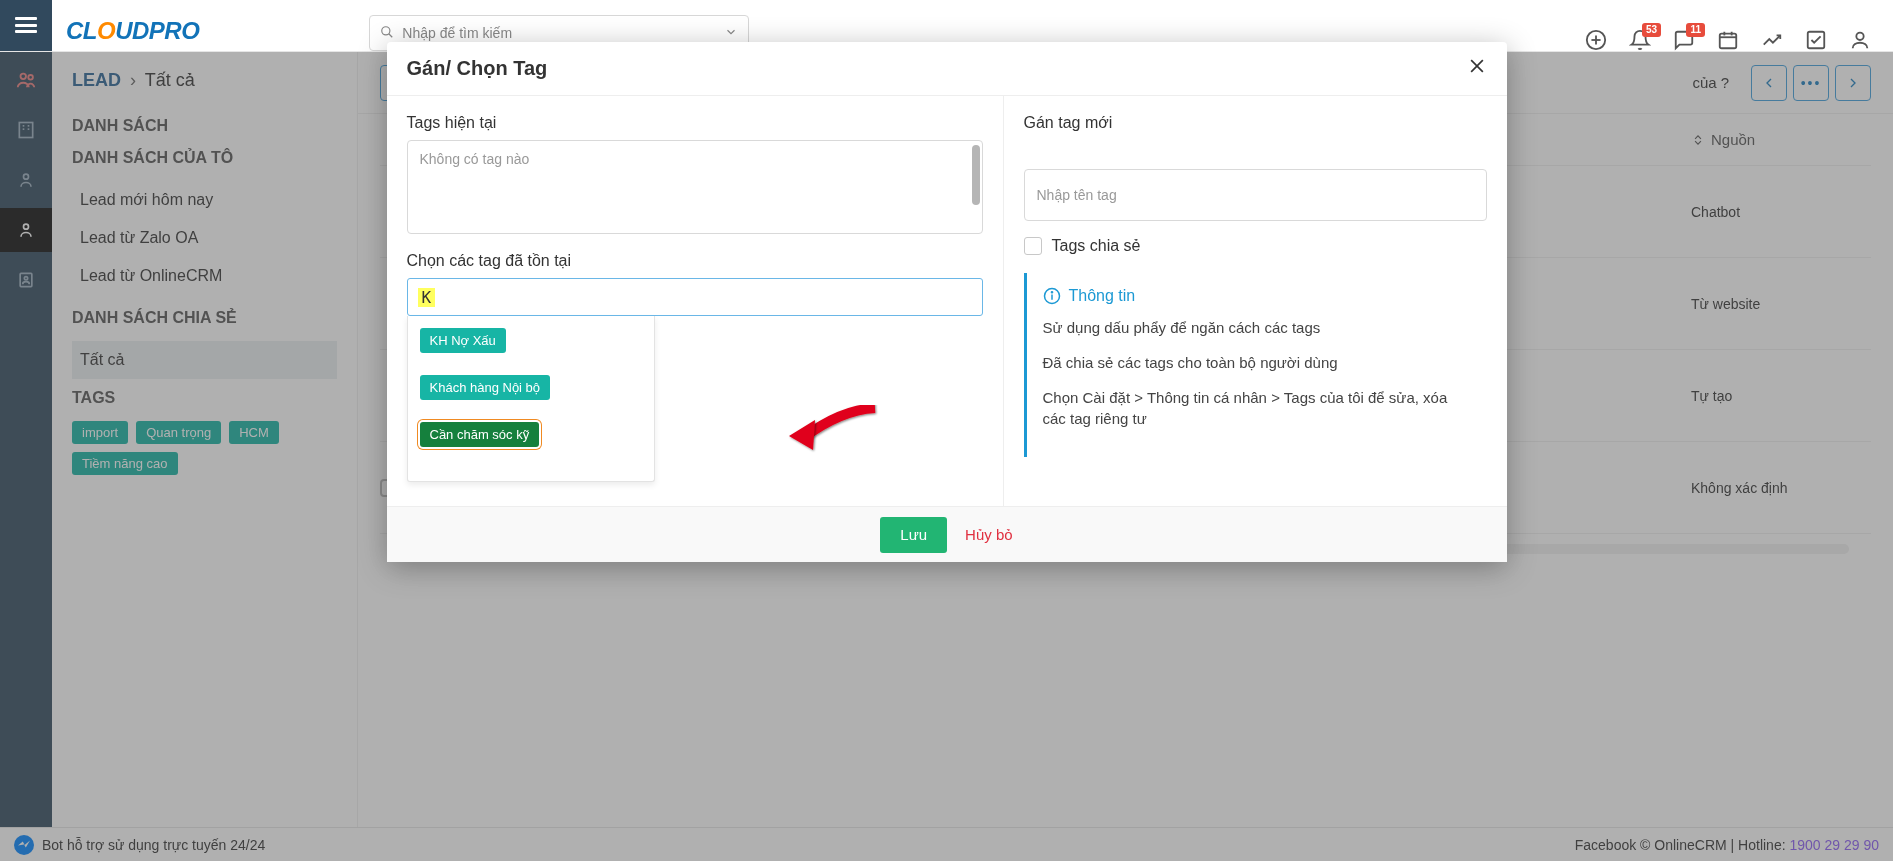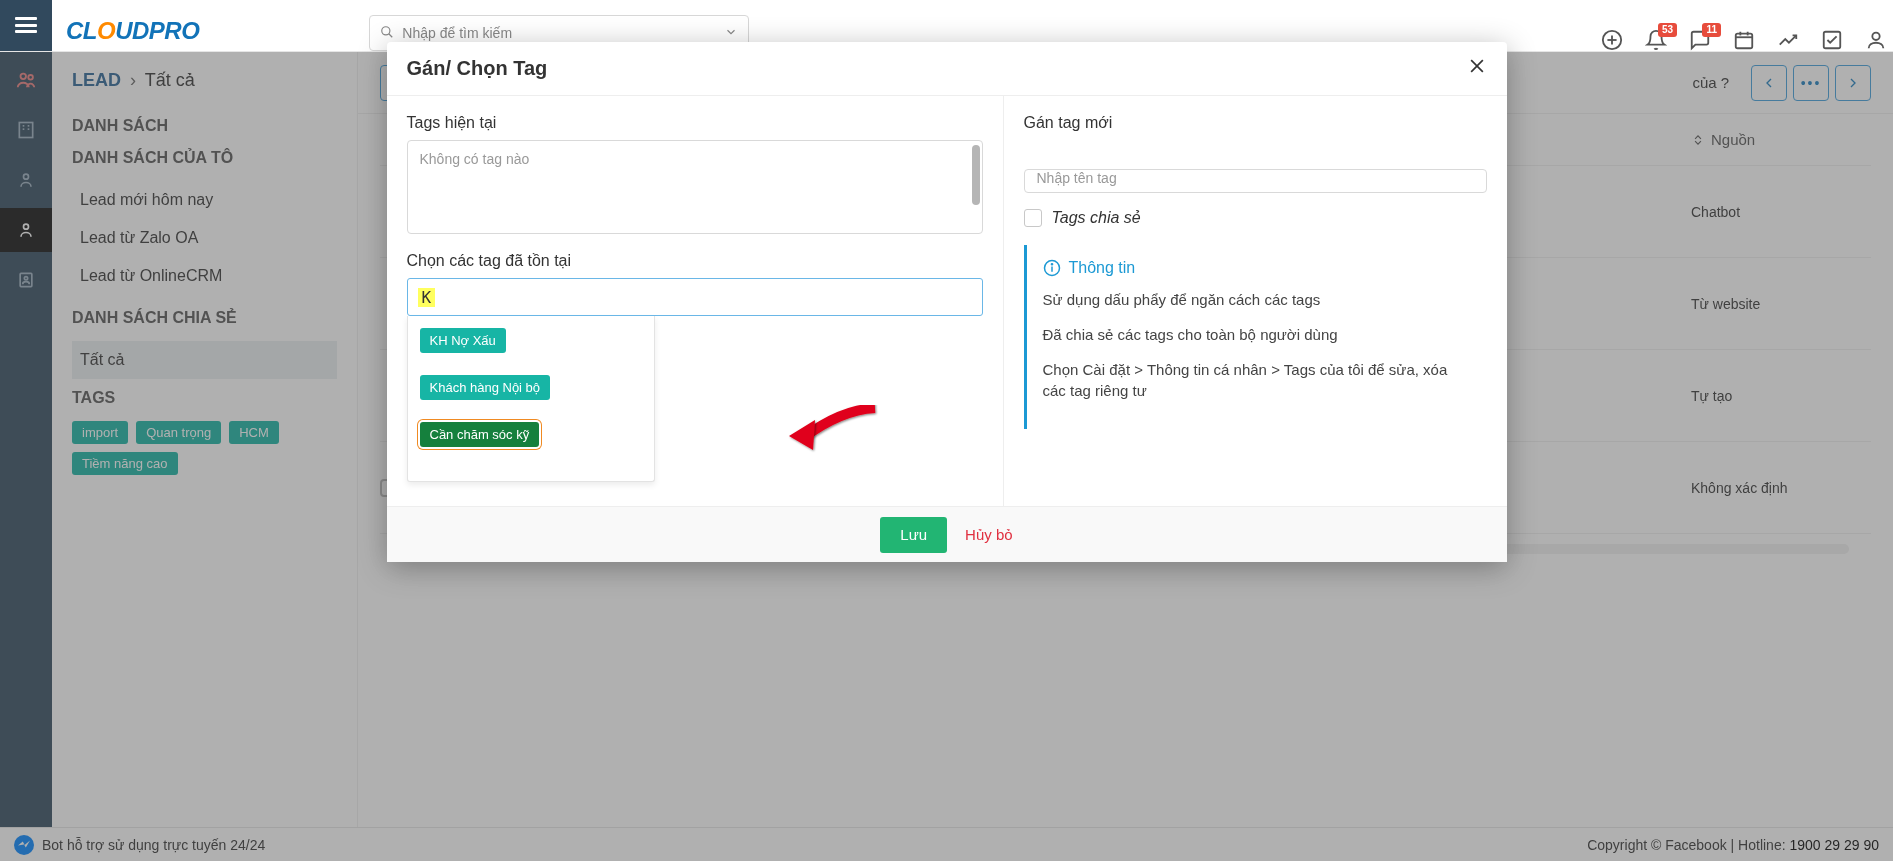--- a/index.html
+++ b/index.html
@@ -9,21 +9,21 @@
   .topbar { height: 52px; background: #fff; border-bottom: 1px solid #e5e5e5; display: flex; align-items: flex-end; }
   .menu-btn { width: 52px; height: 52px; background: #31495d; display: flex; align-items: center; justify-content: center; cursor: pointer; }
   .hamburger-icon { width: 22px; height: 16px; display: flex; flex-direction: column; justify-content: space-between; }
   .hamburger-icon span { display: block; height: 3px; background: #fff; border-radius: 1px; }
   .logo { margin-left: 14px; height: 40px; display: flex; align-items: center; }
   .logo-svg { font-size: 24px; font-weight: 800; color: #1273b8; letter-spacing: -0.5px; font-style: italic; }
   .logo-svg .o { color: #ff8a00; }
   .search-wrap { margin-left: 170px; width: 380px; height: 36px; border: 1px solid #d7d7d7; border-radius: 4px; display: flex; align-items: center; padding: 0 10px; color: #888; }
   .search-wrap .mag { margin-right: 8px; color: #888; }
   .search-wrap .chev { margin-left: auto; color: #888; }
-  .topbar-right { margin-left: auto; display: flex; align-items: center; gap: 22px; padding-right: 6px; }
+  .topbar-right { margin-left: auto; display: flex; align-items: center; gap: 22px; padding-right: 22px; }
   .topbar-icon { width: 22px; height: 22px; color: #555; position: relative; display: flex; align-items: center; justify-content: center;}
   .badge { position: absolute; top: -6px; right: -10px; background: #e74c3c; color: #fff; font-size: 10px; font-weight: 600; border-radius: 3px; padding: 1px 4px; line-height: 1.2; }
 
   
   .layout { display: flex; height: calc(100vh - 52px - 34px); }
 
   .iconrail { width: 52px; background: #31495d; display: flex; flex-direction: column; align-items: center; padding-top: 6px; gap: 6px;}
   .iconrail .ritem { width: 52px; height: 44px; display: flex; align-items: center; justify-content: center; color: #9cb0c0; cursor: pointer; }
   .iconrail .ritem.active { background: #0e0e0e; color: #fff; }
 
@@ -57,43 +57,43 @@
   .col-source { margin-left: auto; width: 180px; }
   .hscroll { height: 10px; background: #f0f0f0; border-radius: 5px; margin: 10px 22px 0; position: relative;}
   .hscroll-thumb { position: absolute; left: 0; width: 42%; height: 100%; background: #9a9a9a; border-radius: 5px;}
 
   
   .footer { height: 34px; display: flex; align-items: center; padding: 0 14px; border-top: 1px solid #e5e5e5; font-size: 14px; color: #333; background:#fff;}
   .footer-left { display: flex; align-items: center; gap: 8px; }
   .messenger { width: 20px; height: 20px; background: #0084ff; border-radius: 50%; position: relative;}
   .messenger::after { content: ""; position: absolute; inset: 5px 4px; background: #fff; clip-path: polygon(0 60%, 40% 20%, 55% 55%, 100% 10%, 65% 80%, 50% 50%); }
   .footer-right { margin-left: auto; }
-  .footer-right .hot { color: #000000; }
+  .footer-right .hot { color: #8b5cf6; }
 
   
   .backdrop { position: fixed; inset: 52px 0 0 0; background: rgba(80,80,80,0.45); z-index: 50; }
   .modal { position: fixed; z-index: 60; top: 42px; left: 50%; transform: translateX(-50%); width: 1120px; height: 520px; background: #fff; border-radius: 4px; box-shadow: 0 6px 30px rgba(0,0,0,0.3); display: flex; flex-direction: column; }
   .modal-head { height: 54px; display: flex; align-items: center; padding: 0 20px; border-bottom: 1px solid #eee;}
   .modal-title { font-size: 20px; font-weight: 600; }
   .modal-close { margin-left: auto; font-size: 22px; cursor: pointer; }
   .modal-body { flex: 1; display: flex; overflow: hidden;}
   .mcol-left { width: 55%; padding: 18px 20px 0; position: relative; }
   .mcol-right { width: 45%; padding: 18px 20px 0; border-left: 1px solid #eee;}
   .field-label { font-size: 16px; color: #333; margin-bottom: 8px; }
   .tagbox { height: 94px; border: 1px solid #d9d9d9; border-radius: 4px; padding: 10px 12px; color: #999; position: relative; margin-bottom: 18px;}
   .tagbox-scroll { position: absolute; right: 2px; top: 4px; bottom: 4px; width: 8px; background: #b5b5b5; border-radius: 4px; height: 60px;}
   .select-input { height: 38px; border: 1px solid #6ab7e7; border-radius: 3px; display: flex; align-items: center; padding: 0 10px; margin-bottom: 0; position: relative;}
   .select-input .k { background: #ffff5e; padding: 0 4px; font-family: monospace; font-size: 16px;}
   .dropdown { margin-top: 0; border: 1px solid #e3e3e3; border-top: none; border-radius: 0 0 3px 3px; padding: 12px; width: 248px; box-shadow: 0 3px 6px rgba(0,0,0,0.08); background:#fff;}
   .dd-item { display: inline-block; color: #fff; padding: 5px 10px; border-radius: 3px; font-size: 13px; margin-bottom: 22px; cursor:pointer;}
   .dd-teal { background: #17b5a5; }
   .dd-orange { background: #15803d; box-shadow: 0 0 0 2px #fff, 0 0 0 3px #f08a22; }
 
-  .right-input { height: 24px; border: 1px solid #d9d9d9; border-radius: 4px; display:flex; padding: 0 12px; color:#999; margin-bottom: 16px; margin-top: 37px;}
-  .chk-row { display: flex; align-items: center; gap: 10px; font-size: 16px; margin-bottom: 18px; font-style: italic; }
+  .right-input { height: 52px; border: 1px solid #d9d9d9; border-radius: 4px; display:flex; align-items:center; padding: 0 12px; color:#999; margin-bottom: 16px; margin-top: 37px;}
+  .chk-row { display: flex; align-items: center; gap: 10px; font-size: 16px; margin-bottom: 18px; }
   .chk2 { width: 18px; height: 18px; border: 1px solid #c8c8c8; border-radius: 3px; }
   .info-card { border-left: 3px solid #1c99d4; padding: 14px 16px; font-size: 15px; color: #444; }
   .info-title { color: #1c99d4; font-weight: 500; display: flex; align-items: center; gap: 8px; margin-bottom: 12px; font-size: 16px;}
   .info-p { margin-bottom: 14px; line-height: 1.4; }
 
   .modal-foot { height: 56px; background: #f9f9f9; border-top: 1px solid #eee; display: flex; align-items: center; justify-content: center; gap: 18px; }
   .btn-save { height: 36px; padding: 0 20px; background: #22b573; color:#fff; border:none; border-radius:3px; font-size: 15px; cursor:pointer;}
   .btn-cancel { color: #e03040; font-size: 15px; cursor:pointer; }
 
   
@@ -340,21 +340,21 @@
     </div>
   </div>
 </div>
 
 <div class="footer">
   <div class="footer-left">
     <div class="messenger"></div>
     <span>Bot hỗ trợ sử dụng trực tuyến 24/24</span>
   </div>
   <div class="footer-right">
-    <span>Copyright © Facebook</span> | <span>Hotline: </span><span class="hot">1900 29 29 90</span>
+    <span>Facebook © OnlineCRM</span> | <span>Hotline: </span><span class="hot">1900 29 29 90</span>
   </div>
 </div>
 
 <div class="backdrop"></div>
 <div class="modal">
   <div class="modal-head">
     <div class="modal-title">Gán/ Chọn Tag</div>
     <div class="modal-close">
       <svg width="20" height="20" viewBox="0 0 24 24" fill="none" stroke="currentColor" stroke-width="2">
           <line x1="5" y1="5" x2="19" y2="19"></line>

